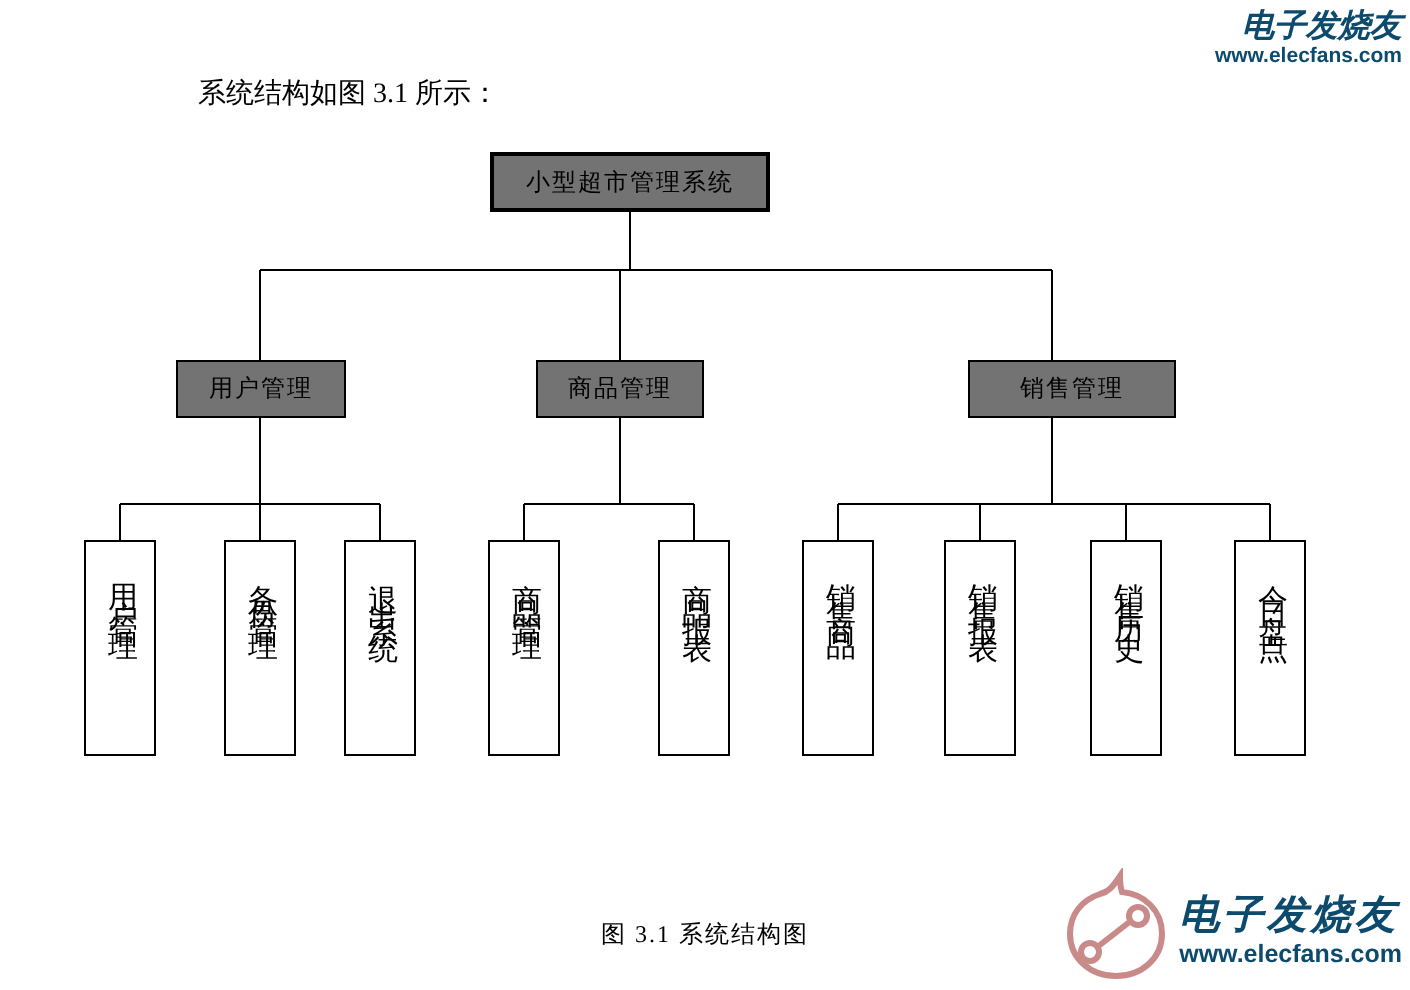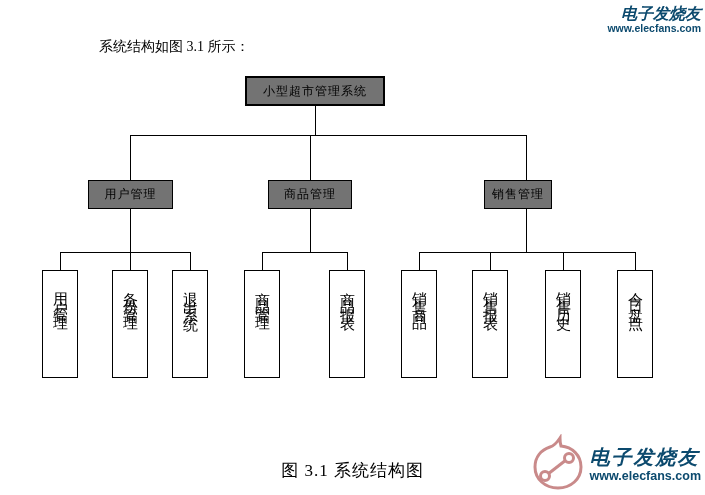--- a/index.html
+++ b/index.html
@@ -20,36 +20,36 @@
   .connectors { position:absolute; left:0; top:0; pointer-events:none; }
   .node {
     position:absolute; box-sizing:border-box; background:#737373;
     border:1px solid #000; display:flex; align-items:center; justify-content:center;
     font-size:12px; letter-spacing:1px;
   }
   .root-box  { left:245px; top:76px;  width:140px; height:30px; border-width:2px; }
   .branch    { top:180px; height:29px; }
   .branch-0  { left:88px;  width:85px; }
   .branch-1  { left:268px; width:84px; }
-  .branch-2  { left:484px; width:68px; }
+  .branch-2  { left:484px; width:104px; }
   .leaf {
     position:absolute; top:270px; width:36px; height:108px; box-sizing:border-box;
     background:#ffffff; border:1px solid #000;
     display:flex; justify-content:center;
   }
   .leaf span {
     writing-mode:vertical-rl; text-orientation:upright;
     font-size:15px; letter-spacing:8px; padding-top:9px;
   }
   .leaf-0-0 { left:42px; }  .leaf-0-1 { left:112px; } .leaf-0-2 { left:172px; }
   .leaf-1-0 { left:244px; } .leaf-1-1 { left:329px; }
   .leaf-2-0 { left:401px; } .leaf-2-1 { left:472px; } .leaf-2-2 { left:545px; } .leaf-2-3 { left:617px; }
   .caption {
     position:absolute; left:0; right:0; top:459px;
-    text-align:center; font-size:17px; letter-spacing:1px;
+    text-align:center; font-size:12px; letter-spacing:1px;
   }
   
   .wm { color:#0c4a6e; font-family:"Liberation Sans","DejaVu Sans",sans-serif; }
   .wm-top {
     position:absolute; right:4px; top:5px; text-align:right; line-height:1.1;
   }
   .wm-top .wm-brand { font-size:16px; font-weight:bold; font-style:italic; }
   .wm-top .wm-url   { font-size:10.5px; font-weight:bold; }
   .wm-bottom {
     position:absolute; right:4px; top:434px; display:flex; align-items:center;

